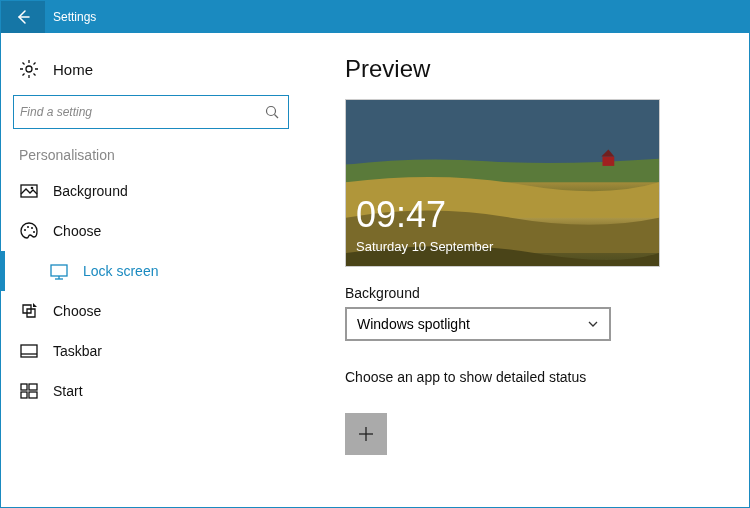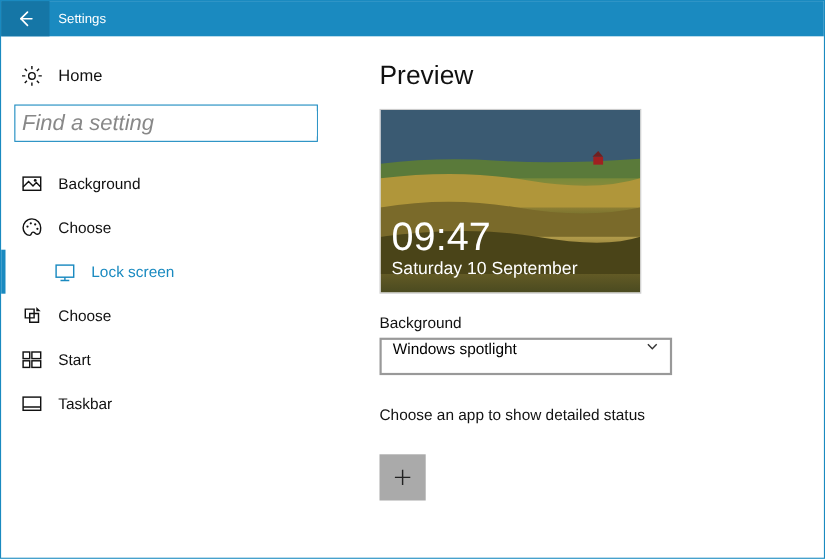--- a/index.html
+++ b/index.html
@@ -7,39 +7,39 @@
   .titlebar { height: 32px; background: #1a8ac0; display: flex; align-items: center; }
   .back-btn { width: 44px; height: 32px; background: #1576a6; display: flex; align-items: center; justify-content: center; cursor: pointer; }
   .back-btn svg { width: 16px; height: 16px; }
   .title { color: #fff; font-size: 12px; margin-left: 8px; }
   .content { display: flex; height: calc(100% - 32px); gap: 24px; }
   .sidebar { width: 300px; padding: 18px 0 0 0; }
   .home-row { display: flex; align-items: center; padding: 8px 18px; margin-bottom: 8px; cursor: pointer; }
   .home-row .icon { width: 20px; height: 20px; margin-right: 14px; display:flex; align-items:center; justify-content:center; }
   .home-row span.label { font-size: 15px; color: #111; }
   .search-box { margin: 6px 12px 18px 12px; border: 1px solid #1a8ac0; height: 34px; display: flex; align-items: center; padding: 0 8px 0 6px; }
-  .search-box input { border: none; outline: none; flex: 1; font-size: 20px; font-style: italic; color: #0f172a; }
+  .search-box input { border: none; outline: none; flex: 1; font-size: 12px; font-style: italic; color: #0f172a; }
   .search-box input::placeholder { color: #888; font-style: italic; }
   .search-box .s-icon { width: 16px; height: 16px; display:flex; align-items:center; justify-content:center; }
   .section-title { font-size: 14px; color: #888; padding: 0 18px; margin-bottom: 8px; }
   .nav-item { display: flex; align-items: center; padding: 10px 18px 10px 14px; cursor: pointer; border-left: 4px solid transparent; }
   .nav-item .icon { width: 20px; height: 20px; margin-right: 14px; display:flex; align-items:center; justify-content:center; }
   .nav-item .label { font-size: 14px; color: #111; }
   .nav-item.active { border-left-color: #1a8ac0; padding-left: 44px; }
   .nav-item.active .label { color: #1a8ac0; }
   .nav-item.active svg { stroke: #1a8ac0; fill: none; }
   .main { flex: 1; padding: 22px 30px 4px 20px; overflow: hidden; }
   .main h1 { font-weight: 400; font-size: 24px; color: #111; margin-bottom: 16px; }
-  .preview-box { width: 238px; height: 168px; position: relative; overflow: hidden; border:1px solid #ccc; }
+  .preview-box { width: 315px; height: 168px; position: relative; overflow: hidden; border:1px solid #ccc; }
   .preview-bg { position:absolute; inset:0; background: linear-gradient(to bottom, #2a4a6a 0%, #3b5a74 30%, #3b5a74 33%, #6b8a3a 33%, #a08a3a 50%, #6b6a2a 60%, #b09a4a 70%, #7a6a2a 80%, #4a4a20 100%); }
   .hills { position:absolute; inset:0; }
   .time { position: absolute; left: 10px; bottom: 30px; color: #fff; font-size: 36px; font-weight: 300; letter-spacing: 0px; }
-  .date { position: absolute; left: 10px; bottom: 12px; color: #fff; font-size: 16px; }
+  .date { position: absolute; left: 10px; bottom: 12px; color: #fff; font-size: 13px; }
   .field-label { font-size: 14px; color: #111; margin-top: 18px; margin-bottom: 6px; }
-  .select { width: 266px; height: 34px; border: 2px solid #999; display: flex; justify-content: space-between; padding: 0 10px; cursor: pointer; background:#fff; }
+  .select { width: 266px; height: 34px; border: 2px solid #999; display: flex; align-items: center; justify-content: space-between; padding: 0 10px; cursor: pointer; background:#fff; }
   .select span { font-size: 14px; }
   .status-label { font-size: 14px; color: #111; margin-top: 28px; margin-bottom: 28px; }
   .add-btn { width: 42px; height: 42px; background: #aaa; display: flex; align-items: center; justify-content: center; cursor: pointer; }
   .add-btn svg { width: 16px; height: 16px; }
 </style>
 </head>
 <body>
 
 <div class="titlebar">
   <div class="back-btn">
@@ -67,20 +67,21 @@
     <div class="search-box">
       <input type="text" placeholder="Find a setting" style="">
       <span class="s-icon">
         <svg viewBox="0 0 16 16">
             <circle cx="7" cy="7" r="4.5" fill="none" stroke="#666" stroke-width="1.2"></circle>
             <line x1="10.5" y1="10.5" x2="14" y2="14" stroke="#666" stroke-width="1.2"></line>
           </svg>
       </span>
     </div>
 
+    <div class="section-title">Personalisation</div>
 
     <div class="nav-item">
       <span class="icon">
         <svg viewBox="0 0 20 20">
             <rect x="2" y="4" width="16" height="12" fill="none" stroke="#111" stroke-width="1.3"></rect>
             <path d="M2 13 L7 8 L11 12 L14 9 L18 13" fill="none" stroke="#111" stroke-width="1.3"></path>
             <circle cx="13" cy="7" r="1.3" fill="#111"></circle>
           </svg>
       </span>
       <span class="label">Background</span>
@@ -117,37 +118,37 @@
             <path d="M8 8 L16 8 L16 16 L8 16 Z" fill="none" stroke="#111" stroke-width="1.3"></path>
             <path d="M14 2 L18 6 L14 6 Z" fill="#111"></path>
           </svg>
       </span>
       <span class="label">Choose</span>
     </div>
 
     <div class="nav-item">
       <span class="icon">
         <svg viewBox="0 0 20 20">
+            <rect x="2" y="4" width="16" height="12" fill="none" stroke="#111" stroke-width="1.3"></rect>
+            <line x1="2" y1="13" x2="18" y2="13" stroke="#111" stroke-width="1.3"></line>
+          </svg>
+      </span>
+      <span class="label">Taskbar</span>
+    </div>
+
+    <div class="nav-item">
+      <span class="icon">
+        <svg viewBox="0 0 20 20">
             <rect x="2" y="3" width="6" height="6" fill="none" stroke="#111" stroke-width="1.3"></rect>
             <rect x="10" y="3" width="8" height="6" fill="none" stroke="#111" stroke-width="1.3"></rect>
             <rect x="2" y="11" width="6" height="6" fill="none" stroke="#111" stroke-width="1.3"></rect>
             <rect x="10" y="11" width="8" height="6" fill="none" stroke="#111" stroke-width="1.3"></rect>
           </svg>
       </span>
       <span class="label">Start</span>
-    </div>
-
-    <div class="nav-item">
-      <span class="icon">
-        <svg viewBox="0 0 20 20">
-            <rect x="2" y="4" width="16" height="12" fill="none" stroke="#111" stroke-width="1.3"></rect>
-            <line x1="2" y1="13" x2="18" y2="13" stroke="#111" stroke-width="1.3"></line>
-          </svg>
-      </span>
-      <span class="label">Taskbar</span>
     </div>
 
   </div>
 
   <div class="main">
     <h1>Preview</h1>
 
     <div class="preview-box">
       <div class="preview-bg"></div>
       <svg class="hills" viewBox="0 0 266 168" preserveAspectRatio="none">

